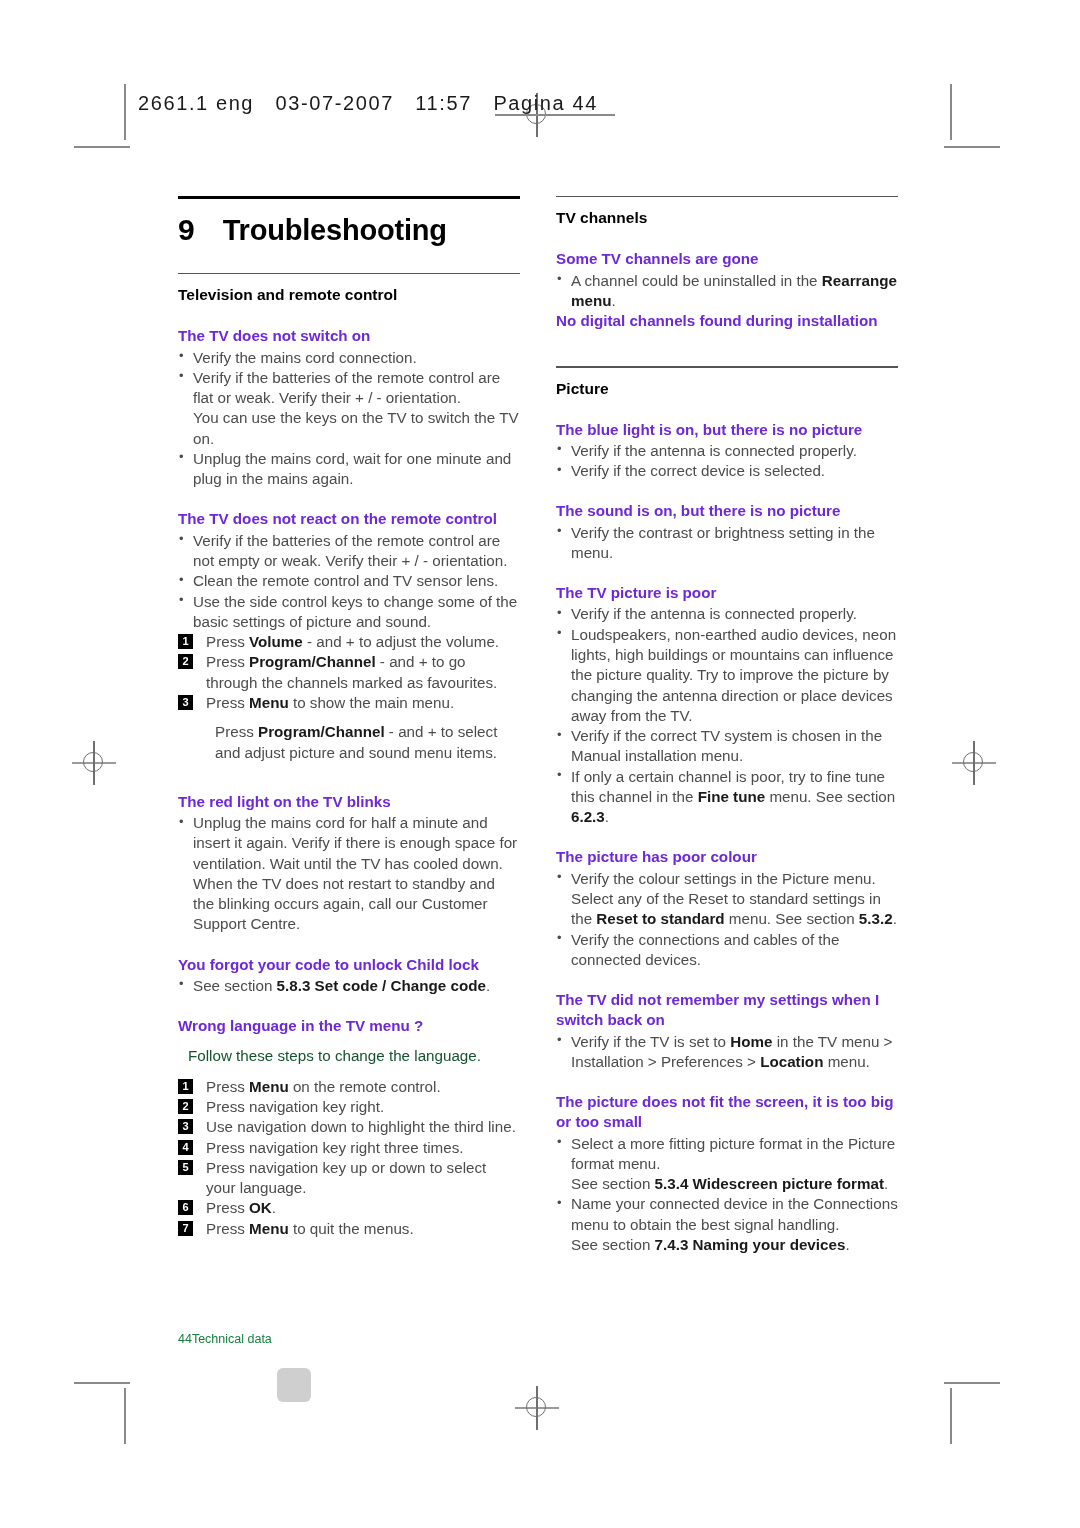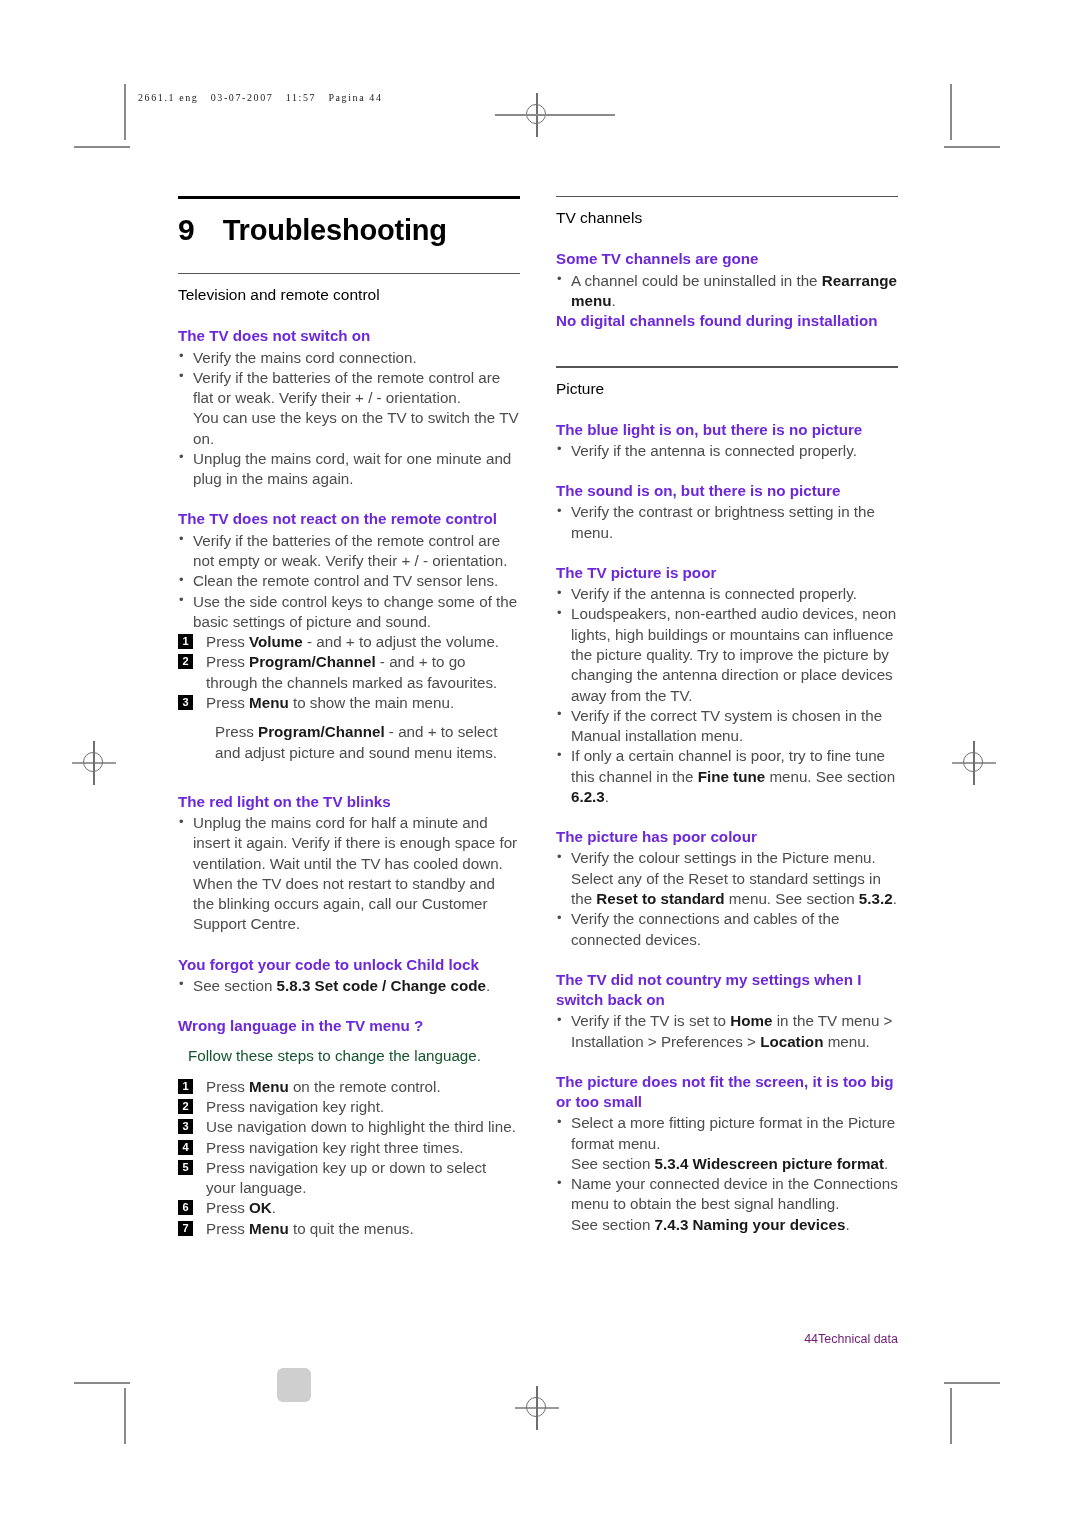--- a/index.html
+++ b/index.html
@@ -57,22 +57,22 @@
   
   .slug-rule {
     position: absolute;
     left: 124px; top: 84px;
     width: 2px; height: 56px;
     background: #8a8a8a;
   }
   .slug {
     position: absolute;
     left: 138px; top: 92px;
-    font-family: Liberation Serif, serif;
-    font-size: 10px;
+    font-family: Liberation Sans, sans-serif;
+    font-size: 20px;
     letter-spacing: 1.6px;
     color: #1a1a1a;
     white-space: pre;
   }
   .slug-underline {
     position: absolute;
     left: 495px; top: 114px;
     width: 120px; height: 1.5px;
     background: #8a8a8a;
   }
@@ -107,21 +107,21 @@
     font-weight: bold;
     color: #000000;
     margin-bottom: 26px;
   }
   .chapter .num { font-size: 30px; }
   .chapter .name { font-size: 29px; letter-spacing: -0.2px; text-align: right; }
 
   
   .sect-title {
     font-size: 15.5px;
-    font-weight: normal;
+    font-weight: bold;
     color: #000000;
     margin-bottom: 22px;
   }
   .sub {
     font-size: 15.2px;
     font-weight: bold;
     color: #6d28d9;
     margin: 0 0 1px 0;
     line-height: 1.33;
   }
@@ -193,23 +193,23 @@
     margin: 9px;
   }
 
   
   .footer {
     position: absolute;
     left: 178px;
     top: 1332px;
     width: 720px;
     display: flex;
-    justify-content: flex-end;
+    justify-content: flex-start;
     font-size: 12.5px;
-    color: #701a75;
+    color: #15803d;
   }
 </style>
 </head>
 <body>
 
 <div class="page">
 
   <div class="mark mark-v" style="left:124px; top:84px; height:56px;"></div>
   <div class="mark mark-h" style="left:74px; top:146px; width:56px;"></div>
   <div class="mark mark-v" style="left:950px; top:84px; height:56px;"></div>
@@ -354,20 +354,21 @@
       </div>
 
       <div style="height:34px"></div>
 
       <div class="rule-thin"></div>
       <div class="sect-title">Picture</div>
 
       <div>
         <div class="sub">The blue light is on, but there is no picture</div>
         <div class="bullet">Verify if the antenna is connected properly.</div>
+        <div class="bullet">Verify if the correct device is selected.</div>
       </div>
 
       <div class="gap"></div>
 
       <div>
         <div class="sub">The sound is on, but there is no picture</div>
         <div class="bullet">Verify the contrast or brightness setting in the menu.</div>
       </div>
 
       <div class="gap"></div>
@@ -388,21 +389,21 @@
         <div class="sub">The picture has poor colour</div>
         <div class="bullet">
           <span>Verify the colour settings in the Picture menu. Select any of the Reset to standard settings in the </span><b>Reset to standard</b><span> menu. See section </span><b>5.3.2</b><span>.</span>
         </div>
         <div class="bullet">Verify the connections and cables of the connected devices.</div>
       </div>
 
       <div class="gap"></div>
 
       <div>
-        <div class="sub">The TV did not country my settings when I switch back on</div>
+        <div class="sub">The TV did not remember my settings when I switch back on</div>
         <div class="bullet">
           <span>Verify if the TV is set to </span><b>Home</b><span> in the TV menu &gt; Installation &gt; Preferences &gt; </span><b>Location</b><span> menu.</span>
         </div>
       </div>
 
       <div class="gap"></div>
 
       <div>
         <div class="sub">The picture does not fit the screen, it is too big or too small</div>
         <div class="bullet">Select a more fitting picture format in the Picture format menu.</div>

